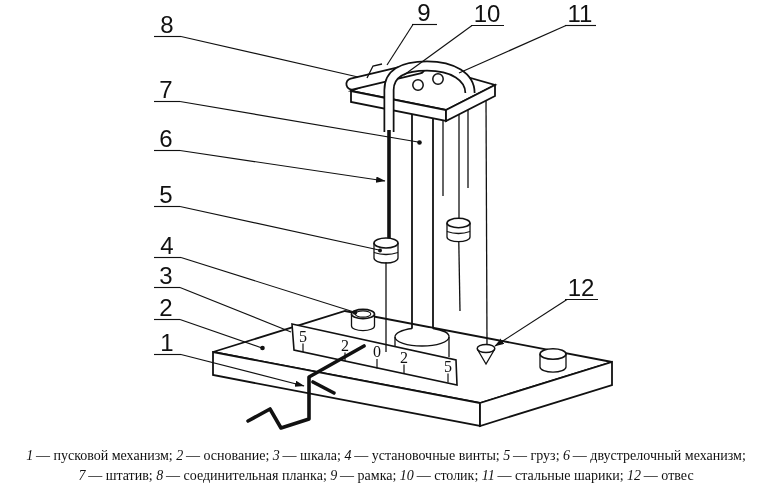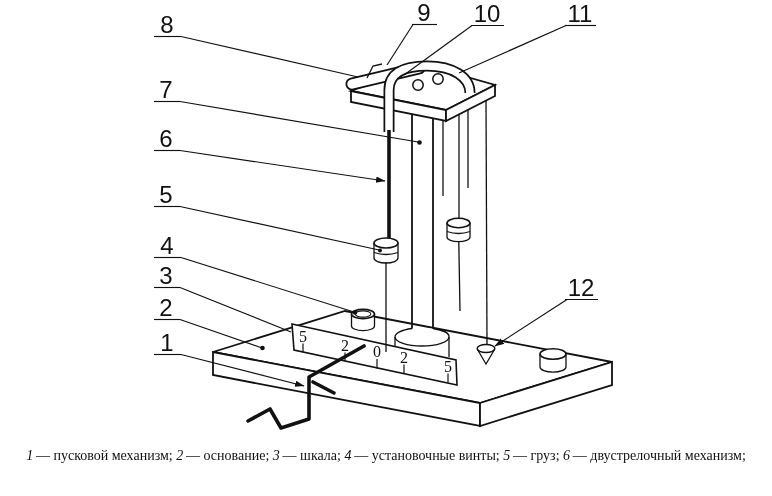--- a/index.html
+++ b/index.html
@@ -189,13 +189,14 @@
 
     <text class="callout" x="581" y="296" text-anchor="middle">12</text>
     <line class="leader" x1="565" y1="299.5" x2="598" y2="299.5" stroke-width="1.4"></line>
     <line class="leader" x1="567" y1="299.5" x2="495" y2="346" marker-end="url(#arw)"></line>
   </g>
 </svg>
 </div>
 
 <div id="figure-caption">
   <div class="caption-line" id="caption-line-1"><i>1</i> — пусковой механизм; <i>2</i> — основание; <i>3</i> — шкала; <i>4</i> — установочные винты; <i>5</i> — груз; <i>6</i> — двустрелочный механизм;</div>
+  <div class="caption-line" id="caption-line-2"><i>7</i> — штатив; <i>8</i> — соединительная планка; <i>9</i> — рамка; <i>10</i> — столик; <i>11</i> — стальные шарики; <i>12</i> — отвес</div>
 </div>
 
 </body></html>

